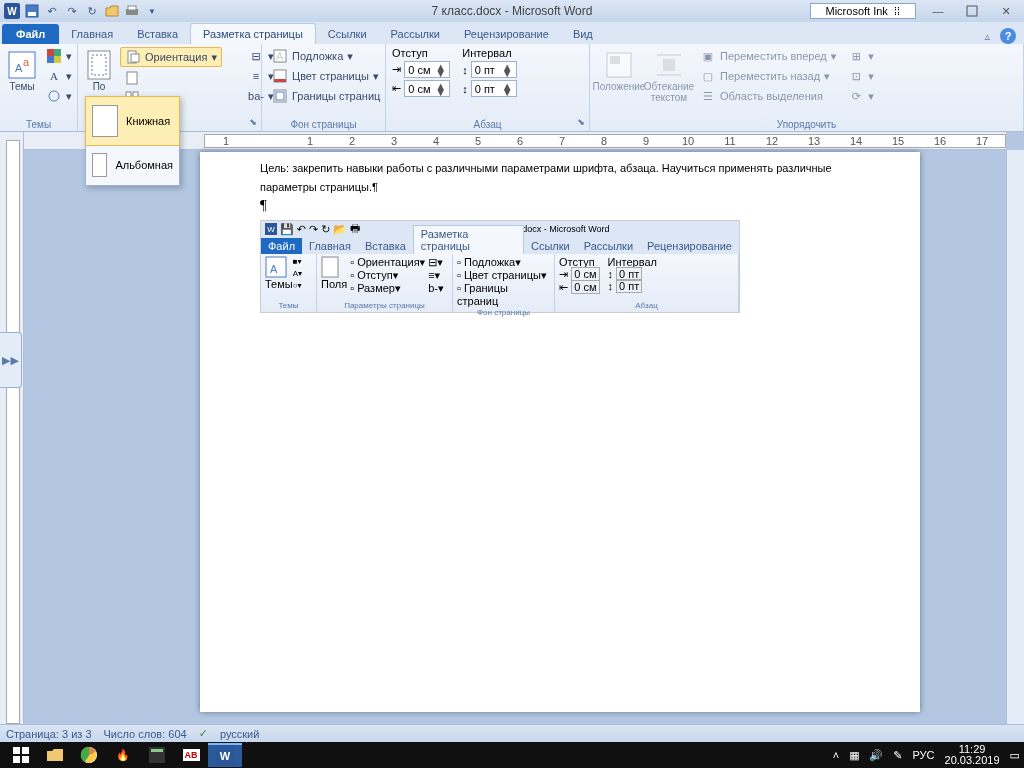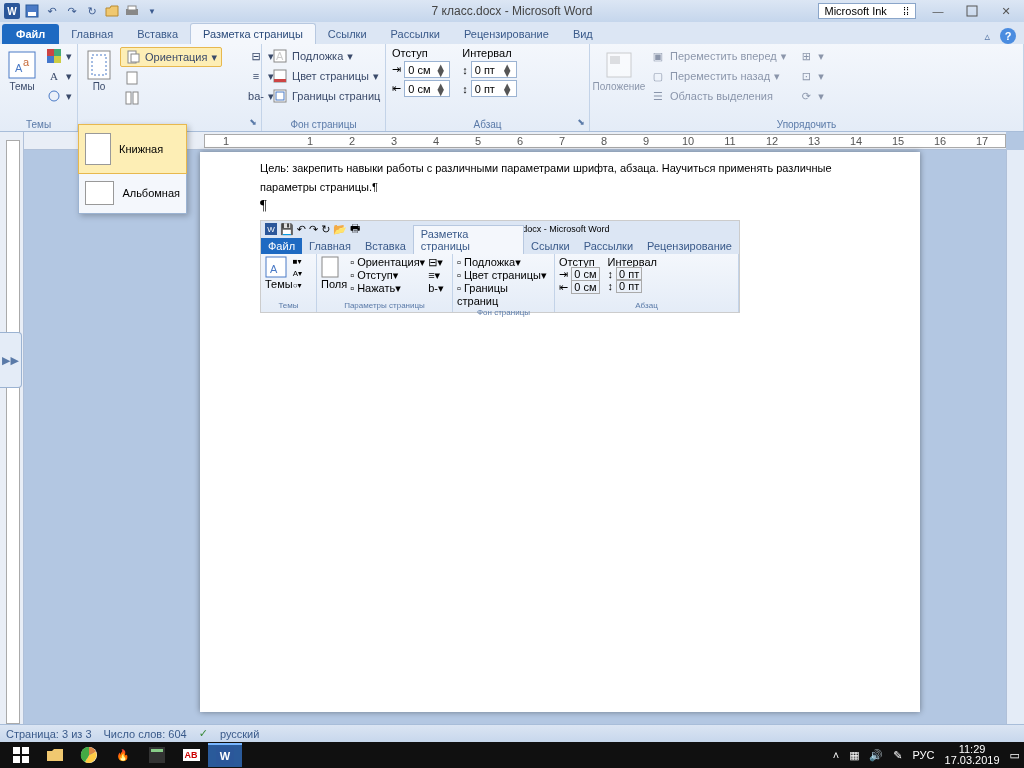--- a/index.html
+++ b/index.html
@@ -3,40 +3,40 @@
 <meta charset="utf-8">
 <style>
 *{box-sizing:border-box;margin:0;padding:0;font-family:"Segoe UI",Tahoma,sans-serif;font-size:11px;}
 body{width:1024px;height:768px;background:#fff;overflow:hidden;position:relative;}
 .title-bar{height:22px;background:linear-gradient(#dce6f4,#c5d6ec);display:flex;align-items:center;position:relative;}
 .qat{display:flex;align-items:center;gap:4px;padding-left:4px;}
 .qat .w-icon{width:16px;height:16px;background:#2b579a;color:#fff;font-weight:bold;font-size:10px;display:flex;align-items:center;justify-content:center;border-radius:2px;}
 .qat .ico{width:16px;height:16px;display:flex;align-items:center;justify-content:center;color:#3b5a8f;}
 .title-text{position:absolute;left:50%;transform:translateX(-50%);color:#444;font-size:12px;}
 .title-right{position:absolute;right:6px;display:flex;align-items:center;gap:10px;}
-.ink-box{border:1px solid #8aa5c9;background:#fff;padding:1px 6px;font-size:11px;display:flex;align-items:center;gap:16px;}
+.ink-box{border:1px solid #8aa5c9;background:#fff;padding:1px 15px;font-size:11px;display:flex;align-items:center;gap:6px;}
 .win-btn{width:24px;height:16px;display:flex;align-items:center;justify-content:center;color:#555;}
 .ribbon-tabs{height:22px;background:#dce6f4;display:flex;align-items:flex-end;padding-left:2px;position:relative;}
 .file-tab{background:#1e6ac2;color:#fff;padding:4px 14px;border-radius:3px 3px 0 0;font-weight:bold;}
 .rtab{padding:4px 12px;color:#3a5a8a;}
 .rtab.active{background:#f4f7fc;border:1px solid #b7c8e0;border-bottom:none;border-radius:3px 3px 0 0;color:#2a4a7a;}
 .ribbon-help{position:absolute;right:8px;display:flex;gap:10px;align-items:center;}
 .help-c{width:16px;height:16px;border-radius:50%;background:#4a8ce0;color:#fff;display:flex;align-items:center;justify-content:center;font-weight:bold;}
 .ribbon{height:88px;background:linear-gradient(#f4f7fc,#e4ecf7);border-bottom:1px solid #a8bdd9;display:flex;position:relative;}
 .rgroup{border-right:1px solid #c3d3e8;padding:3px 6px 0;display:flex;flex-direction:column;justify-content:space-between;position:relative;}
 .rgroup-label{text-align:center;color:#5a7aa8;font-size:10px;padding:1px 0;}
 .rgroup-body{display:flex;gap:4px;flex:1;}
 .big-btn{display:flex;flex-direction:column;align-items:center;width:46px;padding-top:2px;}
 .big-btn .bicon{width:32px;height:32px;display:flex;align-items:center;justify-content:center;}
 .big-btn .blbl{font-size:10px;text-align:center;line-height:11px;color:#3a4a6a;}
 .stack{display:flex;flex-direction:column;gap:2px;}
 .sbtn{display:flex;align-items:center;gap:4px;padding:1px 4px;color:#3a4a6a;white-space:nowrap;}
 .sbtn .sicon{width:16px;height:16px;display:flex;align-items:center;justify-content:center;}
 .orientation-btn{background:#fdeeb5;border:1px solid #e7b84e;border-radius:2px;}
-.dd-menu{position:absolute;top:52px;left:0;width:109px;background:#f4f7fc;border:1px solid #9bb3d2;box-shadow:2px 2px 6px rgba(0,0,0,0.25);z-index:10;margin-top:28px;}
+.dd-menu{position:absolute;top:52px;left:7px;width:95px;background:#f4f7fc;border:1px solid #9bb3d2;box-shadow:2px 2px 6px rgba(0,0,0,0.25);z-index:10;}
 .dd-item{display:flex;align-items:center;gap:8px;padding:8px 6px;}
 .dd-item.hover{background:#fdeeb5;border:1px solid #e7b84e;margin:-1px;}
 .page-ico{width:26px;height:32px;border:1px solid #999;background:#fff;}
 .page-ico.land{width:32px;height:24px;}
 .field-group{display:flex;flex-direction:column;gap:2px;font-size:10px;}
 .fld{display:flex;align-items:center;gap:3px;}
 .num-input{width:46px;height:17px;border:1px solid #9bb3d2;background:#fff;display:flex;align-items:center;padding:0 3px;justify-content:space-between;}
 .spin{display:flex;flex-direction:column;font-size:6px;line-height:6px;color:#555;}
 .doc-area{position:absolute;top:132px;left:0;right:0;bottom:44px;background:#b3c7e2;display:flex;}
 .vruler{width:24px;background:#e9eef6;border-right:1px solid #b0c0d8;position:relative;}
@@ -306,20 +306,30 @@
     <div class="rgroup-body" style="opacity:0.55;">
       <div class="big-btn">
           <div class="bicon">
             <svg width="28" height="28">
               <rect x="2" y="2" width="24" height="24" fill="#fff" stroke="#aaa"></rect>
               <rect x="5" y="5" width="10" height="8" fill="#ccc"></rect>
             </svg>
           </div>
           <div class="blbl">Положение</div>
         </div>
+      <div class="big-btn">
+          <div class="bicon">
+            <svg width="28" height="28">
+              <rect x="8" y="8" width="12" height="12" fill="#ccc"></rect>
+              <line x1="2" y1="4" x2="26" y2="4" stroke="#aaa"></line>
+              <line x1="2" y1="24" x2="26" y2="24" stroke="#aaa"></line>
+            </svg>
+          </div>
+          <div class="blbl">Обтекание текстом</div>
+        </div>
       <div class="stack">
         <div class="sbtn"><span class="sicon">▣</span><span>Переместить вперед</span> ▾</div>
         <div class="sbtn"><span class="sicon">▢</span><span>Переместить назад</span> ▾</div>
         <div class="sbtn">
             <span class="sicon">☰</span>
             <span>Область выделения</span>
           </div>
       </div>
       <div class="stack">
         <div class="sbtn"><span class="sicon">⊞</span>▾</div>
@@ -404,21 +414,21 @@
             <div style="display:flex;gap:3px;">
               <div style="">
                 <svg width="18" height="22">
                   <rect x="1" y="1" width="16" height="20" fill="#fff" stroke="#888"></rect>
                 </svg>
                 <div>Поля</div>
               </div>
               <div style="line-height:13px;">
                 <div>▫ <span>Ориентация</span>▾</div>
                 <div>▫ <span>Отступ</span>▾</div>
-                <div>▫ <span>Нажать</span>▾</div>
+                <div>▫ <span>Размер</span>▾</div>
               </div>
               <div style="line-height:13px;">⊟▾<br>≡▾<br>b-▾</div>
             </div>
             <div class="emb-gl">Параметры страницы</div>
           </div>
         <div class="emb-g" style="width:102px;">
             <div style="line-height:13px;">
               <div>▫ <span>Подложка</span>▾</div>
               <div>▫ <span>Цвет страницы</span>▾</div>
               <div>▫ <span>Границы страниц</span></div>
@@ -489,17 +499,17 @@
       <div style="width:18px;height:18px;background:#2b579a;color:#fff;display:flex;align-items:center;justify-content:center;font-weight:bold;">W</div>
     </div>
   <div class="tb-right">
     <span>˄</span>
     <span>▦</span>
     <span>🔊</span>
     <span>✎</span>
     <span>РУС</span>
     <div class="clock">
         <div>11:29</div>
-        <div>17.03.2019</div>
+        <div>20.03.2019</div>
       </div>
     <span>▭</span>
   </div>
 </div>
 
 </body></html>

